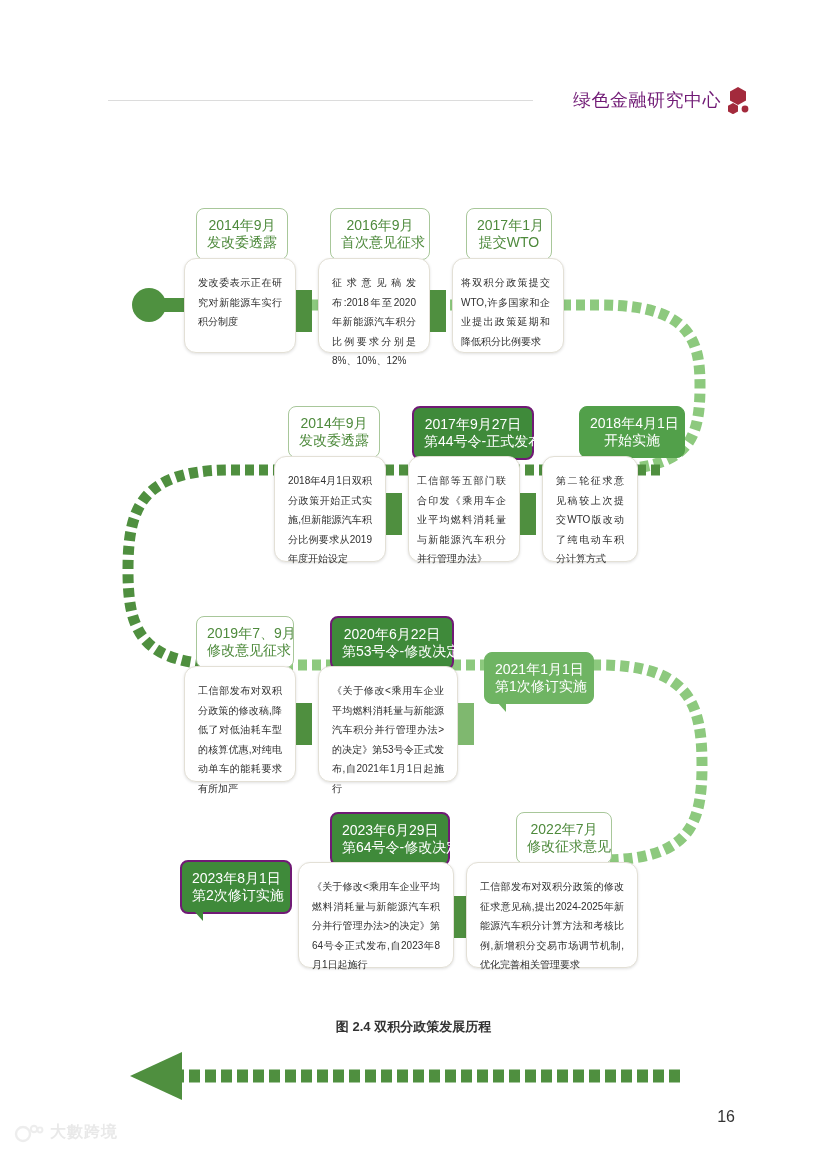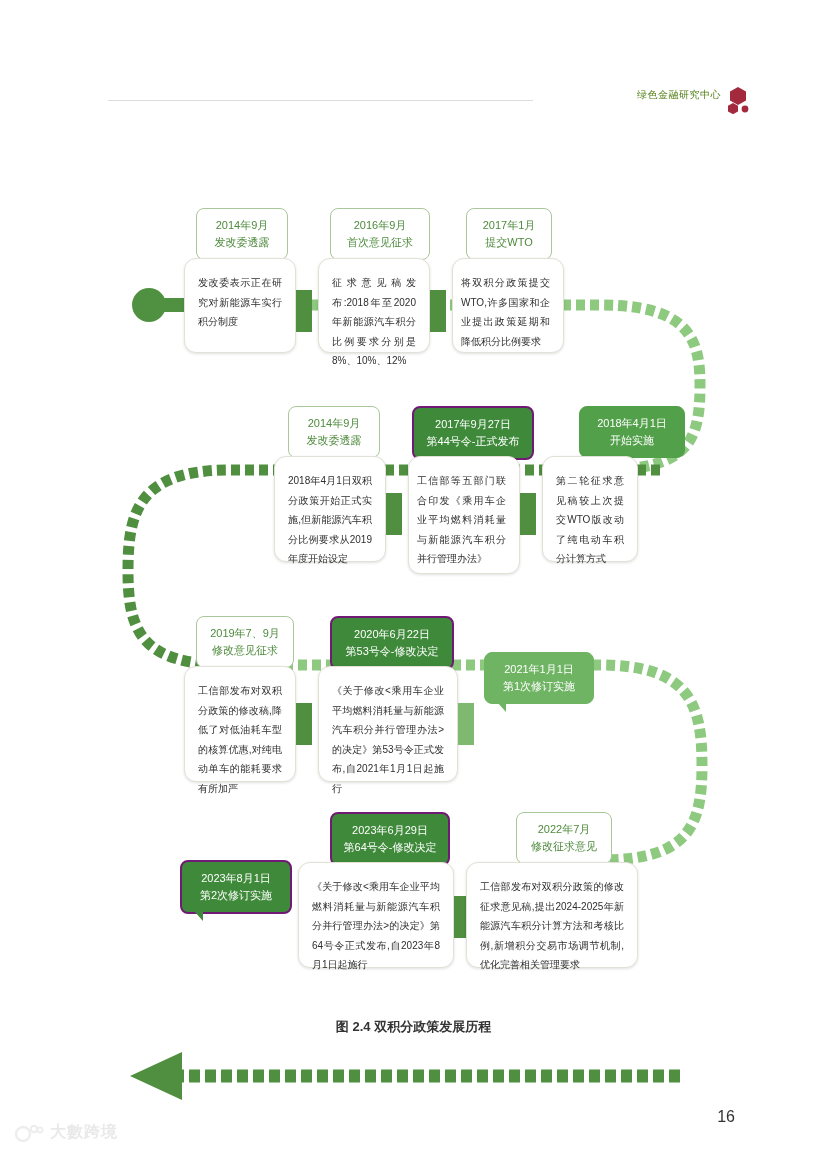--- a/index.html
+++ b/index.html
@@ -16,38 +16,38 @@
   
   #page-header {
     position: absolute; left: 0; top: 84px; width: 827px; height: 44px;
   }
   #header-rule {
     position: absolute; left: 108px; top: 16px; width: 425px; height: 1px;
     background: #dcdcdc;
   }
   #header-title {
     position: absolute; right: 106px; top: 4px;
-    font-size: 10px; color: #4d7c0f; letter-spacing: .5px;
+    font-size: 18px; color: #701a75; letter-spacing: .5px;
     white-space: nowrap;
   }
   #header-logo { position: absolute; right: 76px; top: 2px; width: 26px; height: 28px; }
 
   
   #figure-stage {
     position: absolute; left: 0; top: 170px; width: 827px; height: 830px;
   }
   #path-layer { position: absolute; left:0; top:0; width: 827px; height: 830px; }
 
   
   .node { position: absolute; }
   .bubble {
     position: absolute;
     border-radius: 8px;
     padding: 8px 10px 8px;
-    font-size: 11px;
+    font-size: 14px;
     line-height: 17px;
     text-align: center;
     white-space: nowrap;
   }
   .bubble.outline {
     background: #ffffff;
     border: 1px solid #a8c79a;
     color: #4e8a3c;
   }
   .bubble.solid-dark { background: #3f8a3a; color: #ffffff; border: 2px solid #701a75; }
@@ -199,21 +199,21 @@
     <div class="card" style="left:274px; top:286px; width:112px; height:106px;">2018年4月1日双积分政策开始正式实施,但新能源汽车积分比例要求从2019年度开始设定</div>
   </div>
   <div class="connector" style="left:386px; top:323px;"></div>
 
   <div class="node">
     <div class="bubble solid-dark" style="left:412px; top:236px; width:122px;">
       <div>2017年9月27日</div>
       <div>第44号令-正式发布</div>
       <span class="tail"></span>
     </div>
-    <div class="card" style="left:408px; top:286px; width:112px; height:118px;padding-left:8px;">工信部等五部门联合印发《乘用车企业平均燃料消耗量与新能源汽车积分并行管理办法》</div>
+    <div class="card" style="left:408px; top:286px; width:112px; height:106px;padding-left:8px;">工信部等五部门联合印发《乘用车企业平均燃料消耗量与新能源汽车积分并行管理办法》</div>
   </div>
   <div class="connector" style="left:520px; top:323px;"></div>
 
   <div class="node">
     <div class="bubble solid-mid" style="left:550px; top:236px; width:106px;margin-left:29px;">
       <div>2018年4月1日</div>
       <div>开始实施</div>
       <span class="tail"></span>
     </div>
     <div class="card" style="left:542px; top:286px; width:96px; height:106px;">第二轮征求意见稿较上次提交WTO版改动了纯电动车积分计算方式</div>

